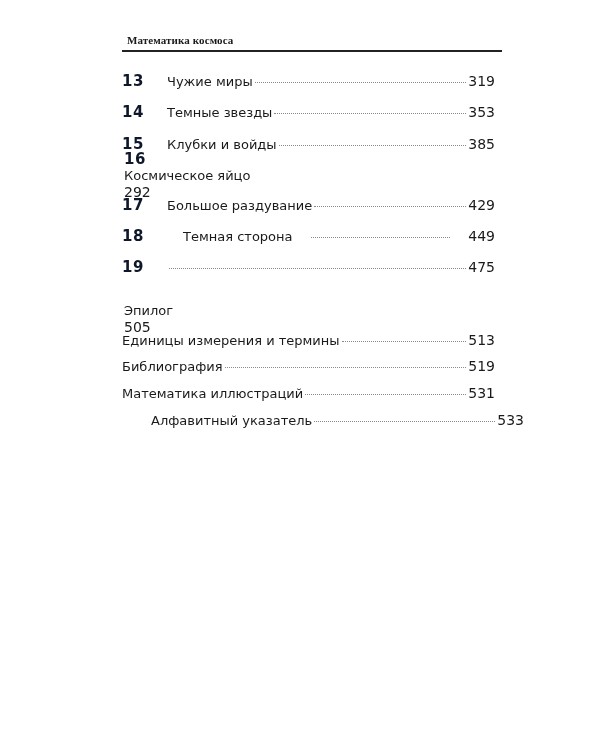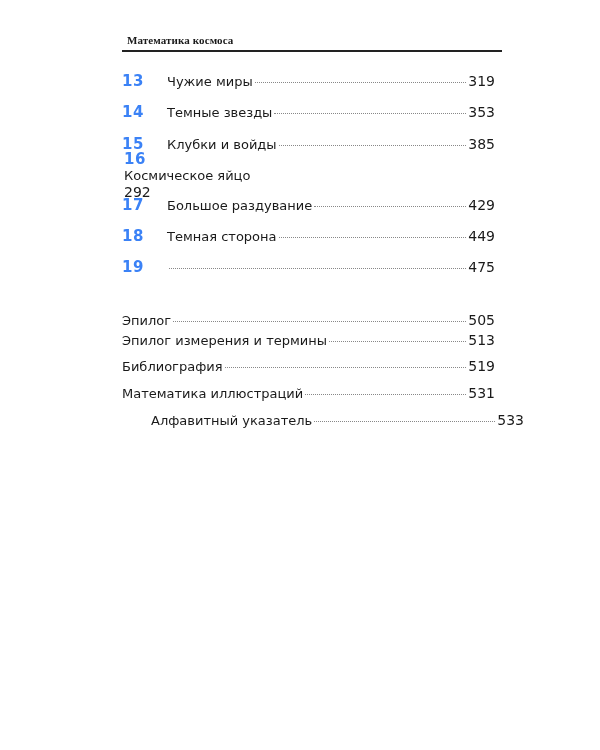--- a/index.html
+++ b/index.html
@@ -1,21 +1,21 @@
 <!DOCTYPE html>
 <html><head>
 <meta charset="utf-8">
 <style>
   html, body { margin:0; padding:0; background:#fff; }
   body { width:600px; height:750px; position:relative; overflow:hidden; font-family:"DejaVu Sans", sans-serif; color:#1a1a1a; }
   .header { position:absolute; left:127px; top:34px; font-size:11px; font-weight:bold; letter-spacing:0.1px;font-family:Liberation Serif, serif; }
   .rule { position:absolute; left:122px; top:50px; width:380px; height:2px; background:#222; }
   .toc { position:absolute; left:122px; width:373px; }
   .row { position:absolute; left:0; width:373px; height:20px; display:flex; align-items:baseline; font-size:13px; }
-  .num { width:45px; color:#3b82f6; font-weight:bold; font-size:15px; letter-spacing:0.5px; }
+  .num { width:45px; color:#0f172a; font-weight:bold; font-size:15px; letter-spacing:0.5px; }
   .title { white-space:nowrap; }
   .dots { flex:1; border-bottom:1px dotted #888; margin:0 2px; transform:translateY(-3px); }
   .page { white-space:nowrap; font-size:14px; }
 </style>
 </head>
 <body>
 
 <div class="header">Математика космоса</div>
 <div class="rule"></div>
 
@@ -43,39 +43,39 @@
     <span class="title">Космическое яйцо</span>
     <span class="dots"></span>
     <span class="page">292</span>
   </div>
   <div class="row" style="top:196px;">
     <span class="num">17</span>
     <span class="title">Большое раздувание</span>
     <span class="dots"></span>
     <span class="page">429</span>
   </div>
-  <div class="row" style="top:227px;">
+  <div class="row" style="top:227px;gap:16px;">
     <span class="num">18</span>
     <span class="title">Темная сторона</span>
     <span class="dots"></span>
     <span class="page">449</span>
   </div>
   <div class="row" style="top:258px;">
     <span class="num">19</span>
     <span class="dots"></span>
     <span class="page">475</span>
   </div>
 
-  <div class="row" style="top:312px;">
+  <div class="row" style="top:303px;flex-direction:column;">
     <span class="title">Эпилог</span>
     <span class="dots"></span>
     <span class="page">505</span>
   </div>
   <div class="row" style="top:332px;">
-    <span class="title">Эпилог измерения и термины</span>
+    <span class="title">Единицы измерения и термины</span>
     <span class="dots"></span>
     <span class="page">513</span>
   </div>
   <div class="row" style="top:358px;text-align:center;">
     <span class="title">Библиография</span>
     <span class="dots"></span>
     <span class="page">519</span>
   </div>
   <div class="row" style="top:385px;">
     <span class="title">Математика иллюстраций</span>

